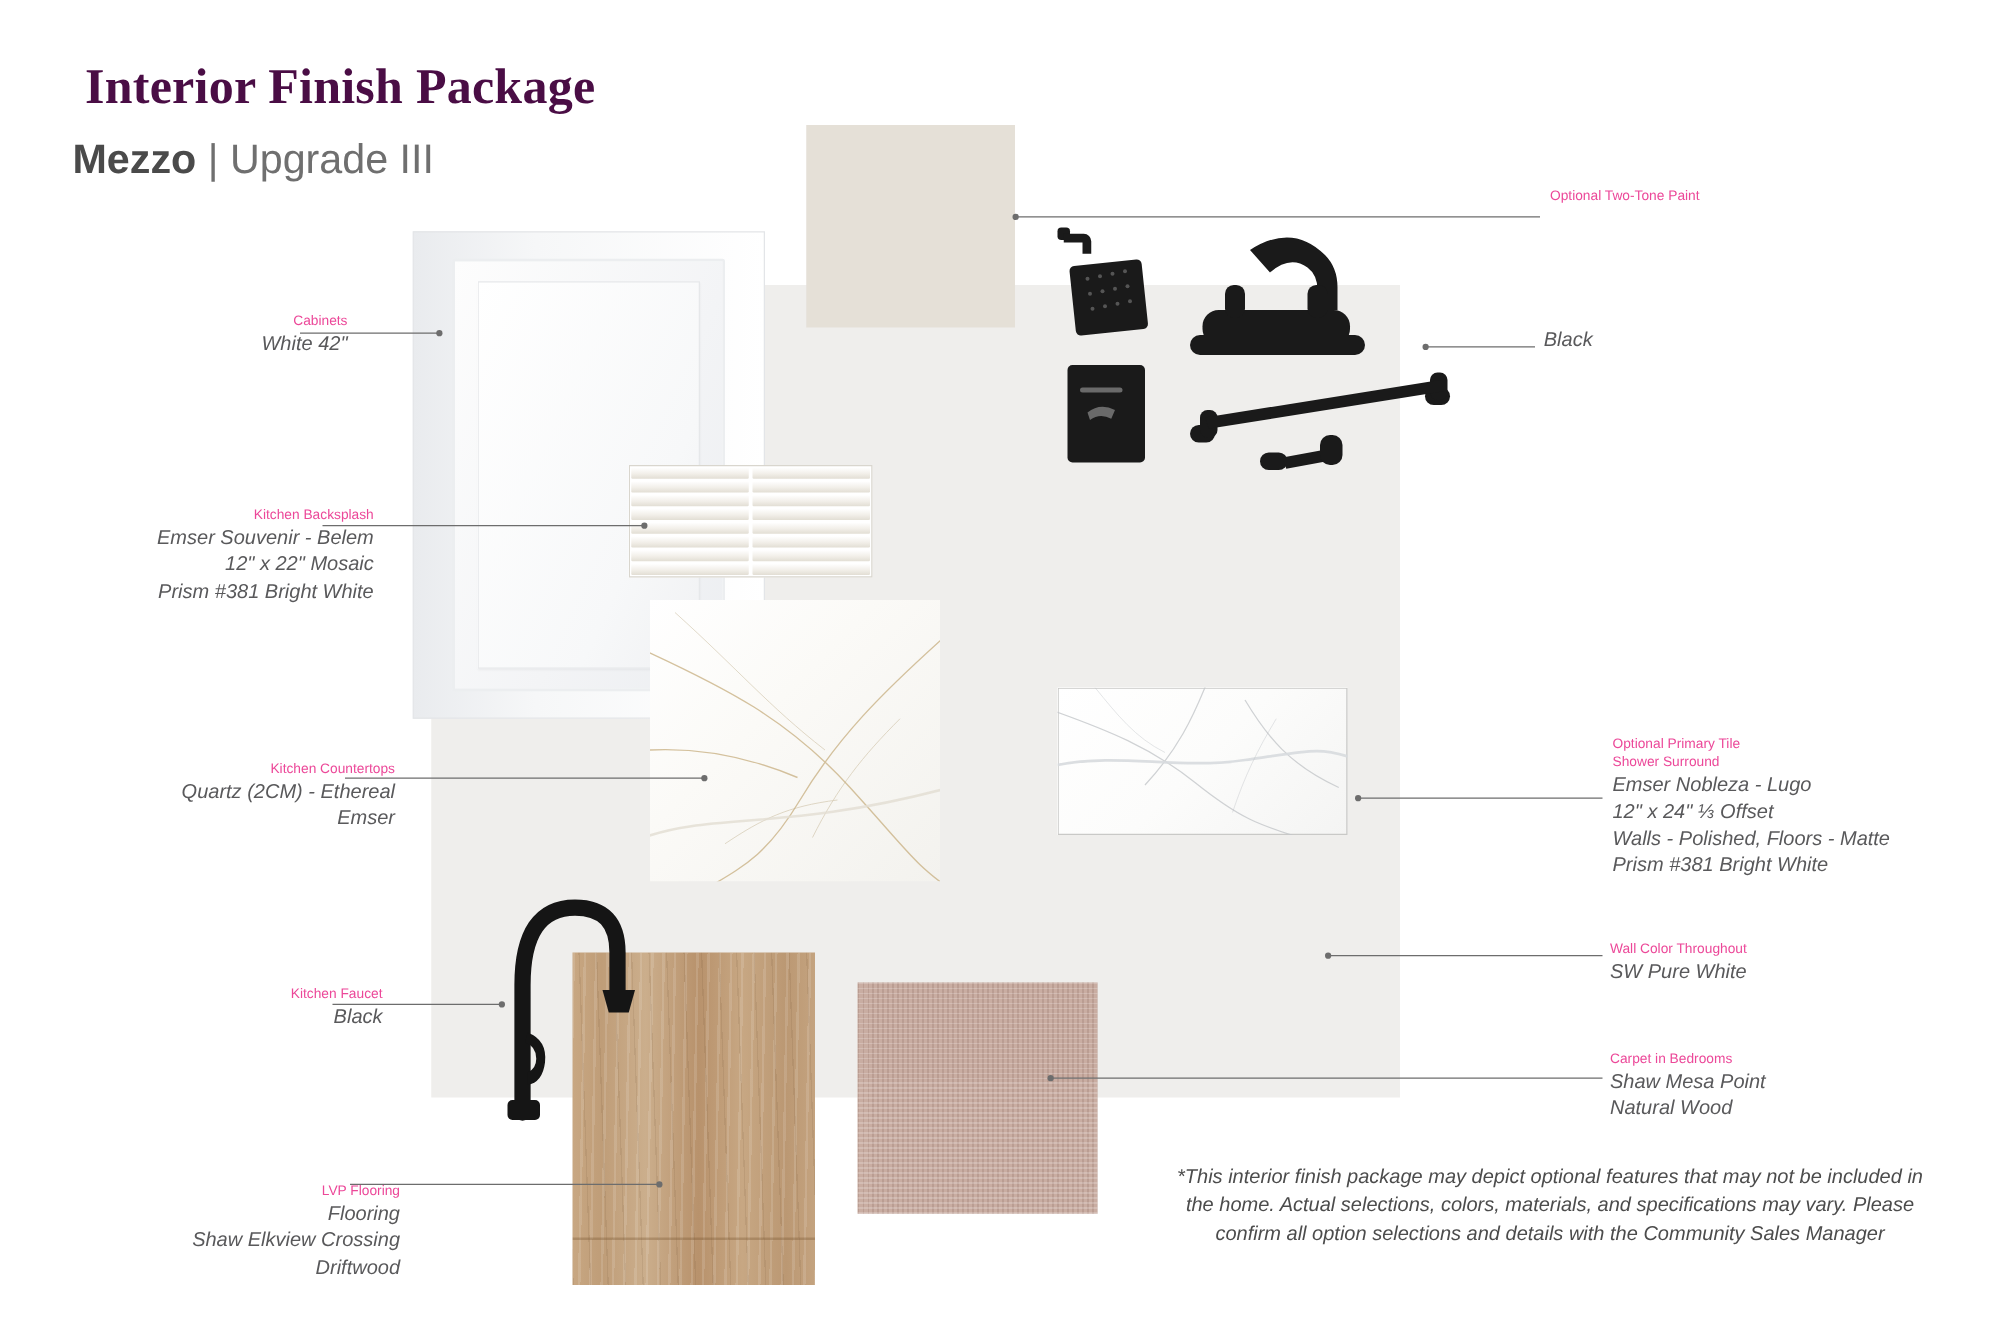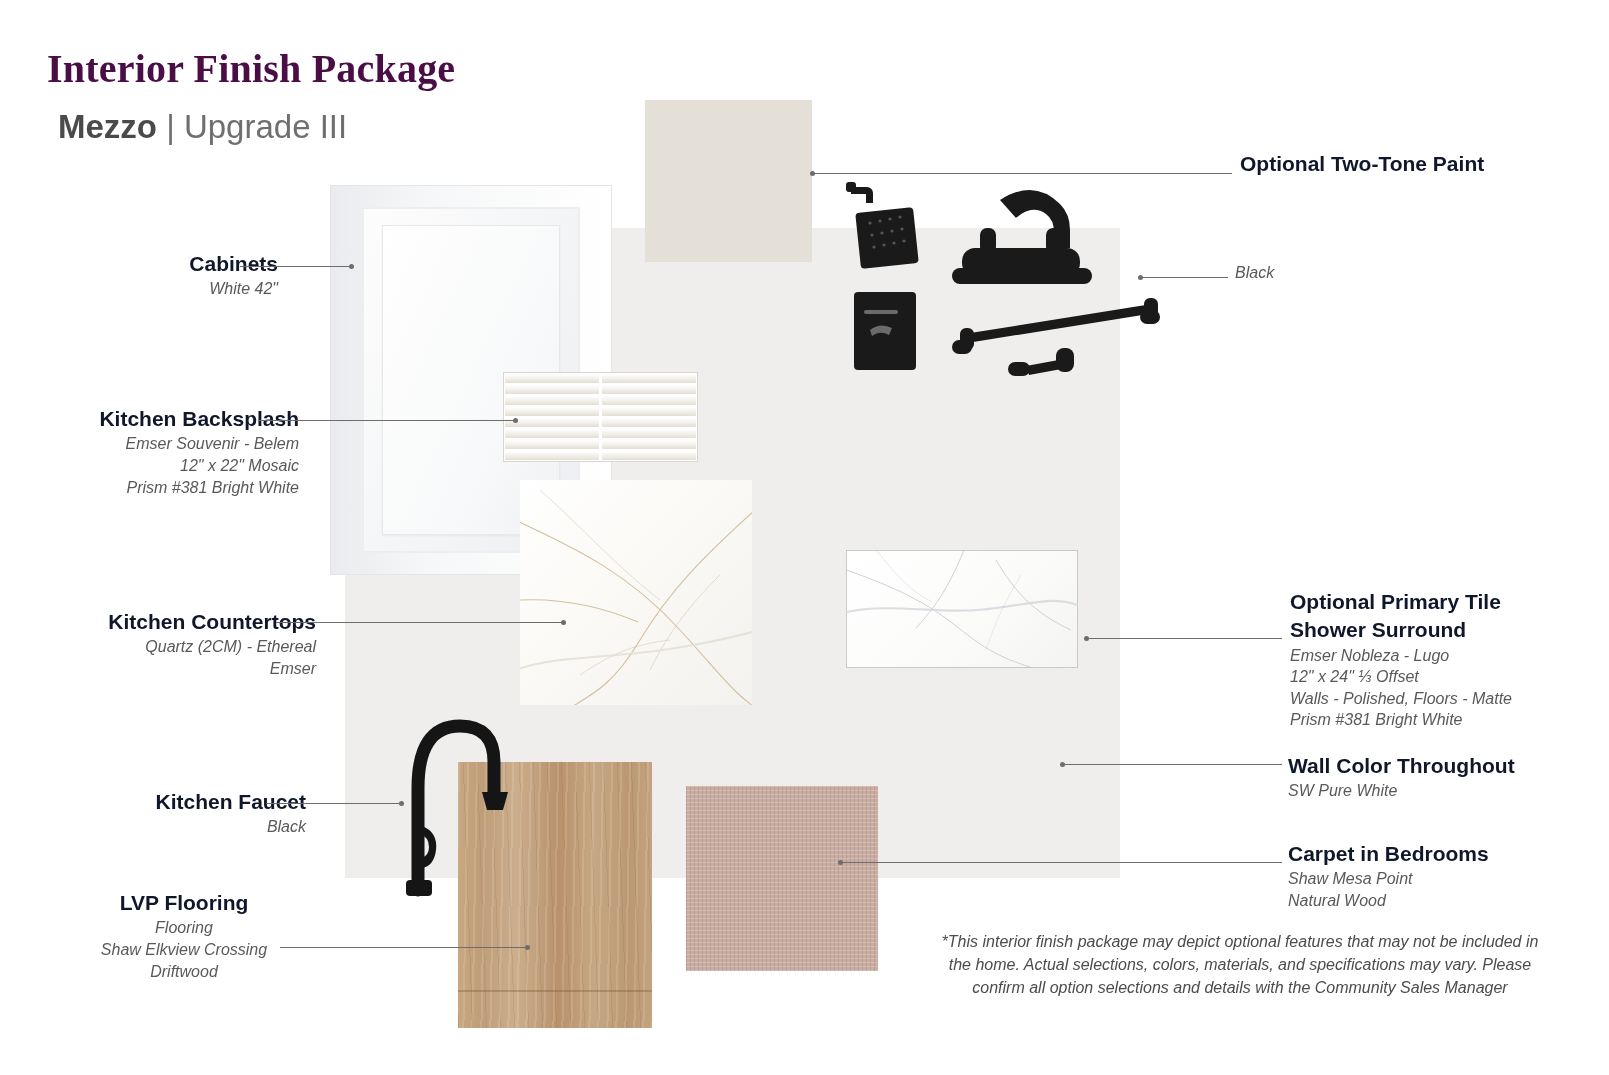--- a/index.html
+++ b/index.html
@@ -15,21 +15,21 @@
     position: relative;
     width: 1609px;
     height: 1075px;
     overflow: hidden;
     background: #ffffff;
   }
 
   
   .title {
     position: absolute;
-    left: 47px;
+    left: 68px;
     top: 45px;
     font-family: "Liberation Serif", serif;
     font-weight: bold;
     font-size: 40px;
     color: #4a0d45;
     letter-spacing: 0.2px;
   }
   .subtitle {
     position: absolute;
     left: 58px;
@@ -136,23 +136,23 @@
   }
 
   
   .fixture { position: absolute; }
   .bath-fixtures { left: 840px; top: 170px; width: 350px; height: 230px; }
   .faucet-kitchen { left: 398px; top: 708px; width: 120px; height: 190px; }
 
   
   .label { position: absolute; }
   .label .lab-title {
-    font-weight: bold;
-    font-size: 21px;
-    color: #0f172a;
+    font-weight: normal;
+    font-size: 11px;
+    color: #ec4899;
     line-height: 1.35;
   }
   .label .lab-sub {
     font-style: italic;
     font-size: 16px;
     color: #59595b;
     line-height: 1.35;
   }
   .label.right { text-align: right; margin-left: 48px; }
   .label.left  { text-align: left; }
@@ -360,21 +360,21 @@
     </div>
 
   <div class="label right" style="left:0; top:788px; width:258px;">
     <div class="lab-title">Kitchen Faucet</div>
     <div class="lab-sub">Black</div>
   </div>
   <div class="leader to-right" style="left:266px; top:803px; width:136px;">
       <span class="dot"></span>
     </div>
 
-  <div class="label right" style="left:0; top:889px; width:272px;text-align:center;">
+  <div class="label right" style="left:0; top:946px; width:272px;">
     <div class="lab-title">LVP Flooring</div>
     <div class="lab-sub">Flooring</div>
     <div class="lab-sub">Shaw Elkview Crossing</div>
     <div class="lab-sub">Driftwood</div>
   </div>
   <div class="leader to-right" style="left:280px; top:947px; width:248px;">
       <span class="dot"></span>
     </div>
 
   <div class="label left" style="left:1240px; top:150px; width:340px;">

